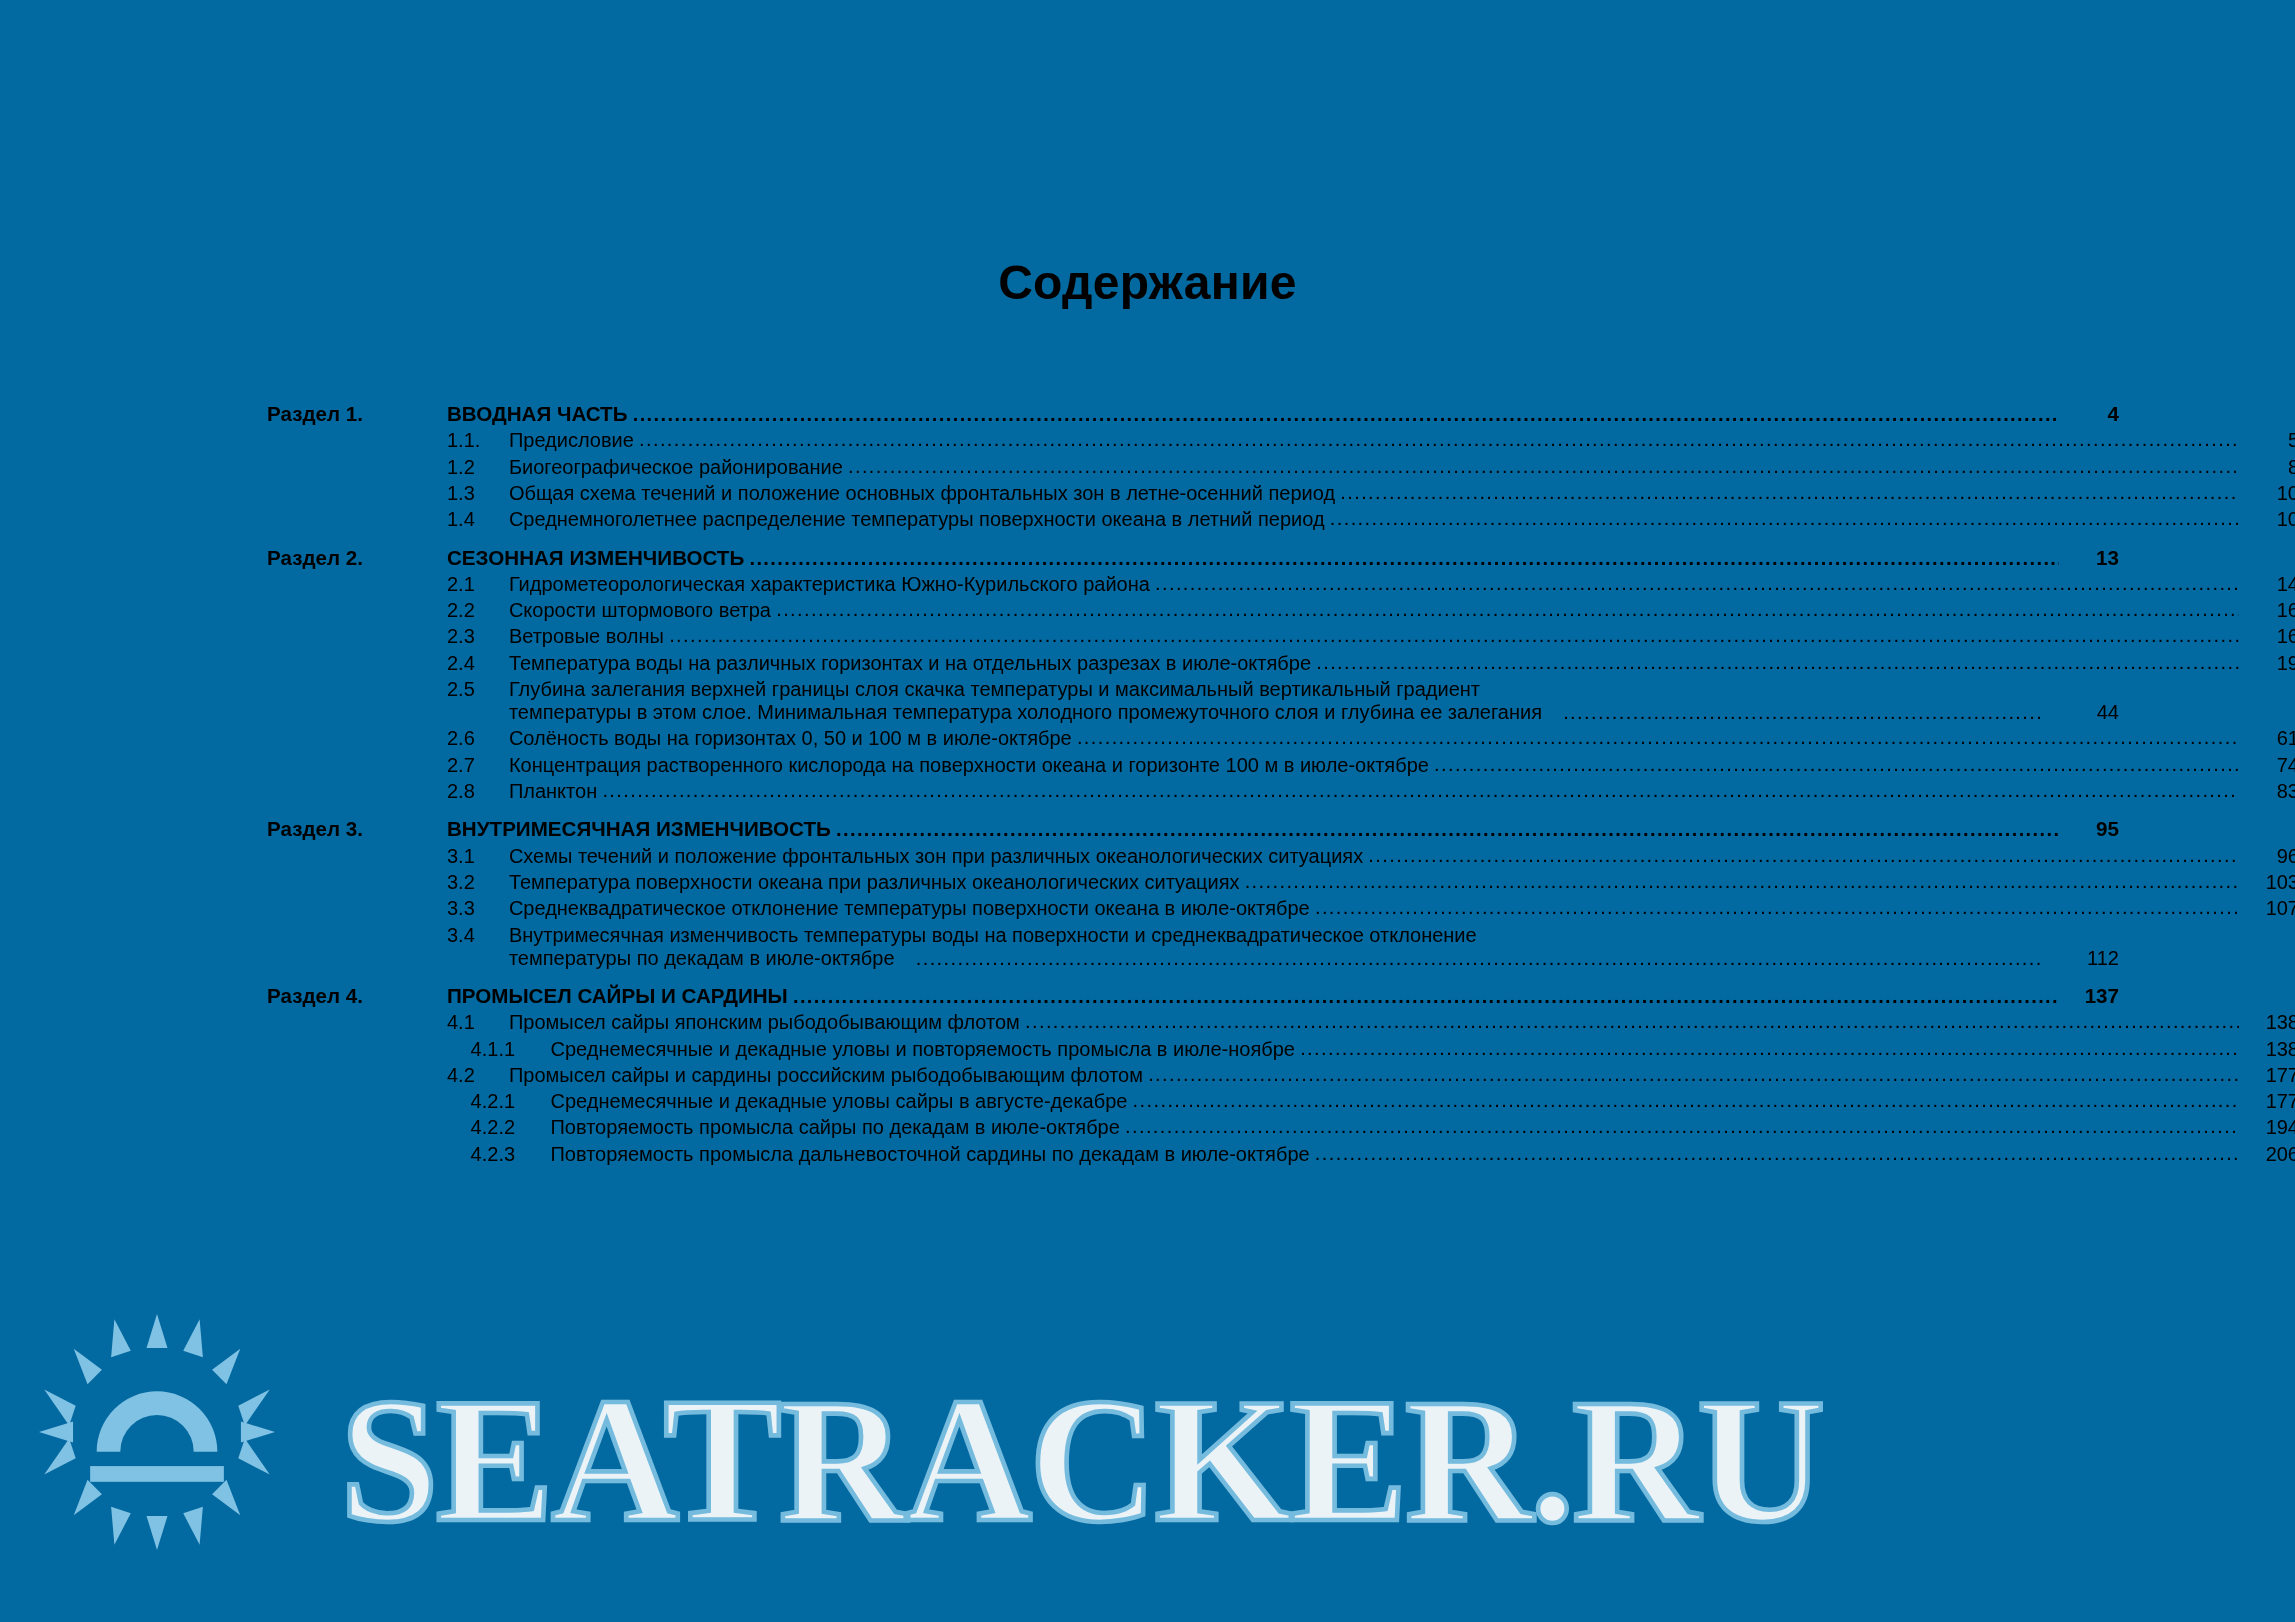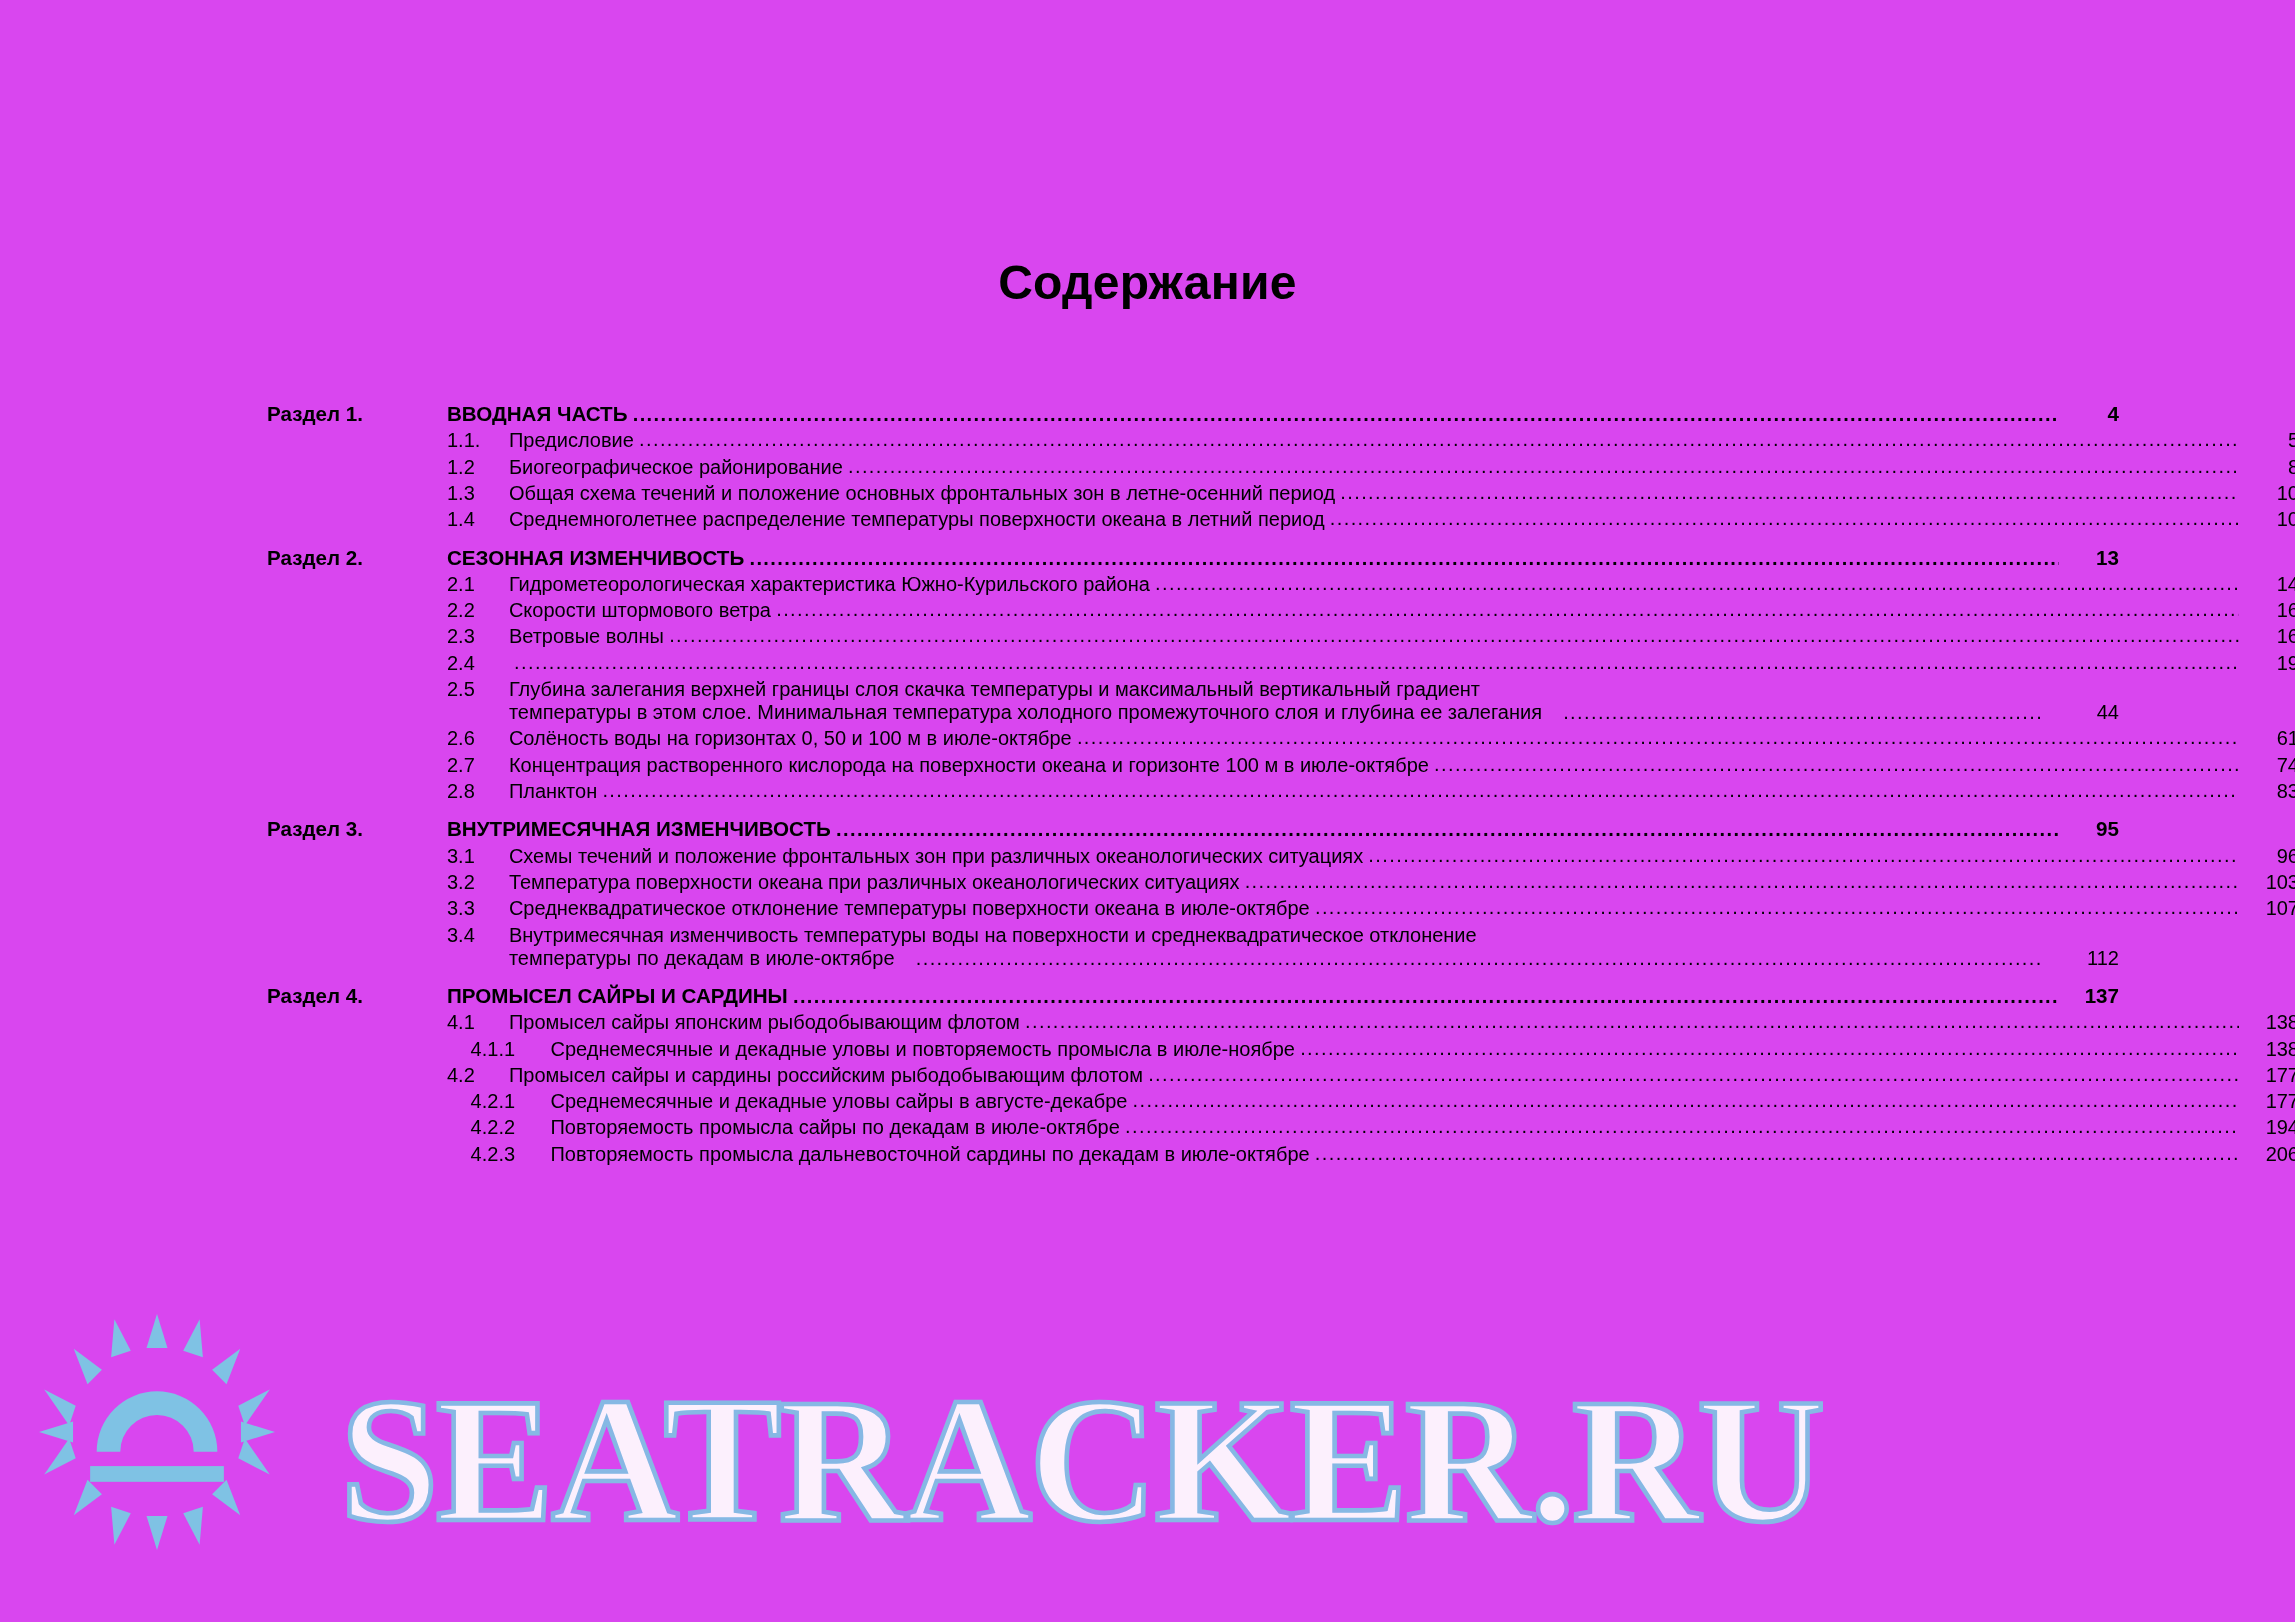--- a/index.html
+++ b/index.html
@@ -11,21 +11,21 @@
     width: 2295px;
     height: 1622px;
     position: relative;
     font-family: "Liberation Sans", sans-serif;
     overflow: hidden;
   }
 
   .page {
     position: absolute;
     inset: 0;
-    background: #d946ef;
+    background: #0369a1;
   }
 
   .title {
     position: absolute;
     top: 255px;
     left: 0;
     width: 2295px;
     text-align: center;
     font-size: 48px;
     font-weight: bold;
@@ -215,20 +215,21 @@
         <span class="pg">16</span>
       </div>
       <div class="row sub-row indent1">
         <span class="num n1">2.3</span>
         <span class="txt">Ветровые волны</span>
         <span class="dots">................................................................................................................................................................................................................................................................................................................................................................................................................</span>
         <span class="pg">16</span>
       </div>
       <div class="row sub-row indent1">
         <span class="num n1">2.4</span>
+        <span class="txt">Температура воды на различных горизонтах и на отдельных разрезах в июле-октябре</span>
         <span class="dots">................................................................................................................................................................................................................................................................................................................................................................................................................</span>
         <span class="pg">19</span>
       </div>
       <div class="wrap-row">
         <span class="num n1">2.5</span>
         <div class="wrap-body">
           <div class="wrap-line1">Глубина залегания верхней границы слоя скачка температуры и максимальный вертикальный градиент</div>
           <div class="wrap-line2">
             <span class="txt">температуры в этом слое. Минимальная  температура холодного промежуточного слоя и глубина ее залегания </span>
             <span class="dots">................................................................................................................................................................................................................................................................................................................................................................................................................</span>

